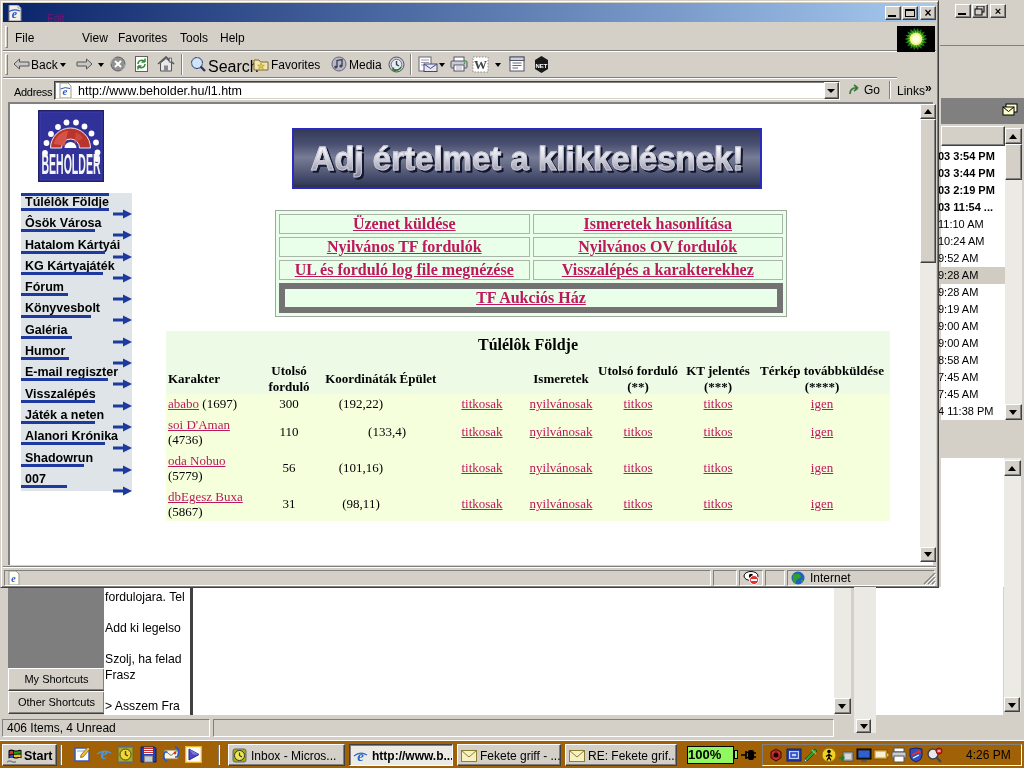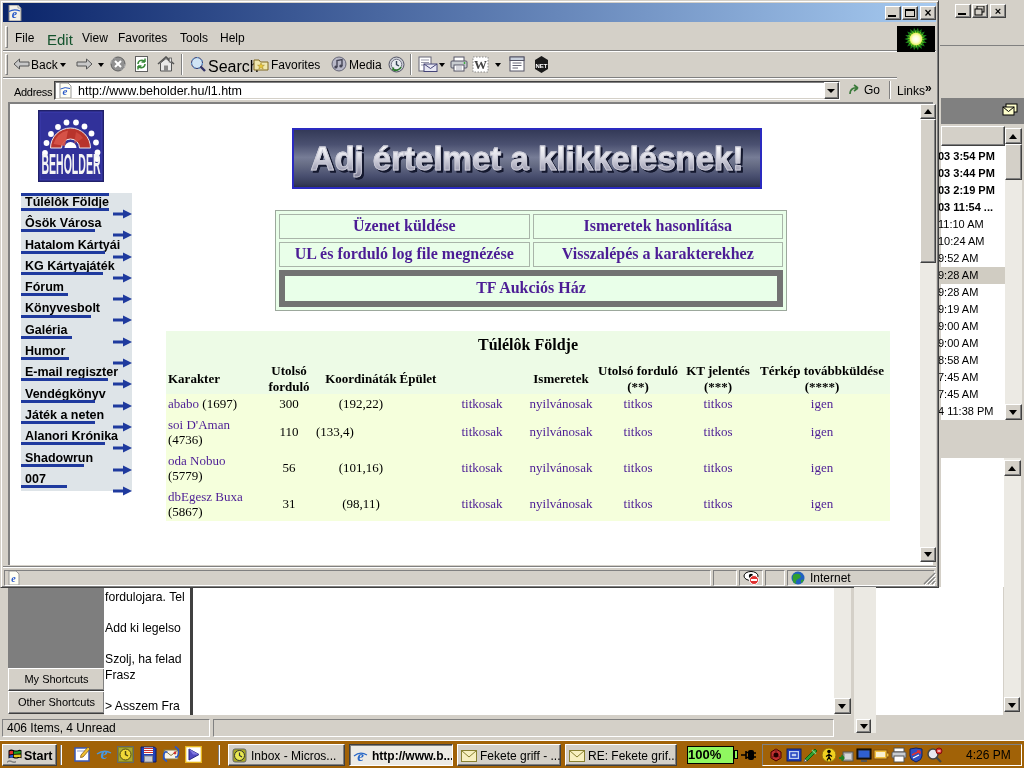--- a/index.html
+++ b/index.html
@@ -1,20 +1,20 @@
 <!DOCTYPE html>
 <html><head><meta charset="utf-8"><style>
 *{margin:0;padding:0;box-sizing:border-box}
 html,body{width:1024px;height:768px;overflow:hidden}
 body{font-family:"Liberation Sans",sans-serif;background:#D4D0C8;position:relative}
 .abs{position:absolute}
 .rb{border-top:1px solid #fff;border-left:1px solid #fff;border-bottom:1px solid #404040;border-right:1px solid #404040;box-shadow:inset -1px -1px 0 #808080,inset 1px 1px 0 #D4D0C8;background:#D4D0C8}
 .sb{border-top:1px solid #808080;border-left:1px solid #808080;border-bottom:1px solid #fff;border-right:1px solid #fff}
 .sunk2{border-top:1px solid #404040;border-left:1px solid #404040;border-bottom:1px solid #fff;border-right:1px solid #fff;box-shadow:inset 1px 1px 0 #808080,inset -1px -1px 0 #D4D0C8}
-.lnk{color:#4c1d95;}
+.lnk{color:#be185d;text-decoration:underline}
 .mi{color:#000;white-space:nowrap}
 </style></head>
 <body>
 
 <div id="outlook" class="abs" style="left:0;top:0;width:1024px;height:740px;background:#D4D0C8"></div>
 
 <div class="abs rb" style="left:955px;top:4px;width:16px;height:14px"></div>
 <div class="abs" style="left:958px;top:13px;width:8px;height:2px;background:#000"></div>
 <div class="abs rb" style="left:972px;top:4px;width:16px;height:14px"></div>
 <svg class="abs" style="left:974px;top:6px" width="12" height="10" viewBox="0 0 12 10">
@@ -99,21 +99,21 @@
     </svg>
   <div class="abs rb" style="left:884px;top:5px;width:16px;height:14px"></div>
   <div class="abs" style="left:887px;top:14px;width:8px;height:2px;background:#000"></div>
   <div class="abs rb" style="left:901px;top:5px;width:16px;height:14px"></div>
   <div class="abs" style="left:904px;top:8px;width:10px;height:8px;border:1px solid #000;border-top-width:2px"></div>
   <div class="abs rb" style="left:919px;top:5px;width:16px;height:14px;font:bold 12px 'Liberation Sans';text-align:center;line-height:12px">×</div>
 
   <div class="abs" style="left:2px;top:22px;width:933px;height:28px;background:#D4D0C8;border-bottom:1px solid #808080;box-shadow:0 1px 0 #fff"></div>
   <div class="abs" style="left:4px;top:25px;width:3px;height:22px;border-left:1px solid #fff;border-top:1px solid #fff;border-right:1px solid #808080;border-bottom:1px solid #808080"></div>
   <div class="abs" style="left:14px;top:30px;font-size:12px;color:#000">File</div>
-  <div class="abs" style="left:46px;top:30px;font-size:15px;color:#14532d">Edit</div>
+  <div class="abs" style="left:46px;top:12px;font-size:10px;color:#701a75">Edit</div>
   <div class="abs" style="left:81px;top:30px;font-size:12px;color:#000">View</div>
   <div class="abs" style="left:117px;top:30px;font-size:12px;color:#000">Favorites</div>
   <div class="abs" style="left:179px;top:30px;font-size:12px;color:#000">Tools</div>
   <div class="abs" style="left:219px;top:30px;font-size:12px;color:#000">Help</div>
 
   <div class="abs" style="left:896px;top:25px;width:38px;height:26px;background:#000">
     <svg width="38" height="26" viewBox="0 0 38 26">
       <radialGradient id="helios" cx="50%" cy="50%" r="50%">
         <stop offset="0%" stop-color="#ffffff"></stop>
           <stop offset="55%" stop-color="#fcfcd0"></stop>
@@ -309,21 +309,21 @@
 <svg class="abs" style="left:92px;top:165px" width="19" height="10" viewBox="0 0 19 10">
           <path d="M0 5 L11 5" stroke="#1F3A9E" stroke-width="3"></path>
           <path d="M10 0.5 L19 5 L10 9.5z" fill="#1F3A9E"></path>
         </svg>
 <div class="abs mi" style="left:4px;top:172px">E-mail regiszter</div>
 <div class="abs" style="left:0px;top:185px;width:87px;height:3px;background:#1F3A9E"></div>
 <svg class="abs" style="left:92px;top:186px" width="19" height="10" viewBox="0 0 19 10">
           <path d="M0 5 L11 5" stroke="#1F3A9E" stroke-width="3"></path>
           <path d="M10 0.5 L19 5 L10 9.5z" fill="#1F3A9E"></path>
         </svg>
-<div class="abs mi" style="left:4px;top:194px">Vendégkönyv</div>
+<div class="abs mi" style="left:4px;top:194px">Visszalépés</div>
 <div class="abs" style="left:0px;top:207px;width:74px;height:3px;background:#1F3A9E"></div>
 <svg class="abs" style="left:92px;top:208px" width="19" height="10" viewBox="0 0 19 10">
           <path d="M0 5 L11 5" stroke="#1F3A9E" stroke-width="3"></path>
           <path d="M10 0.5 L19 5 L10 9.5z" fill="#1F3A9E"></path>
         </svg>
 <div class="abs mi" style="left:4px;top:215px">Játék a neten</div>
 <div class="abs" style="left:0px;top:228px;width:74px;height:3px;background:#1F3A9E"></div>
 <svg class="abs" style="left:92px;top:229px" width="19" height="10" viewBox="0 0 19 10">
           <path d="M0 5 L11 5" stroke="#1F3A9E" stroke-width="3"></path>
           <path d="M10 0.5 L19 5 L10 9.5z" fill="#1F3A9E"></path>
@@ -350,20 +350,24 @@
 
     <div class="abs" style="left:282px;top:24px;width:470px;height:61px;border:2px solid #2A2AC0;background:linear-gradient(#343A58,#4A5070 25%,#767C96 48%,#6A7088 58%,#4A5070 80%,#343A58 95%,#2A3048)">
       <div style="position:absolute;left:0;top:10px;width:466px;text-align:center;font:bold 33px 'Liberation Sans';color:transparent;background:linear-gradient(#ffffff 12%,#dcdce6 45%,#9c9cb0 80%,#787890 100%);-webkit-background-clip:text;background-clip:text;-webkit-text-stroke:0.9px #cacad6;filter:drop-shadow(2px 2px 0px #14182e)">Adj értelmet a klikkelésnek!</div>
     </div>
 
     <table class="abs" style="left:265px;top:106px;width:512px;height:101px;border-collapse:separate;border-spacing:3px;background:#E9FFE9;border:1px solid #9CA89C;font:bold 16px 'Liberation Serif';text-align:center">
       <tbody>
           <tr>
         <td style="border:1px solid #A9B5A9;width:50%"><span class="lnk">Üzenet küldése</span></td>
         <td style="border:1px solid #A9B5A9"><span class="lnk">Ismeretek hasonlítása</span></td>
+      </tr>
+      <tr>
+        <td style="border:1px solid #A9B5A9"><span class="lnk">Nyilvános TF fordulók</span></td>
+        <td style="border:1px solid #A9B5A9"><span class="lnk">Nyilvános OV fordulók</span></td>
       </tr>
       <tr>
         <td style="border:1px solid #A9B5A9"><span class="lnk">UL és forduló log file megnézése</span></td>
         <td style="border:1px solid #A9B5A9"><span class="lnk">Visszalépés a karakterekhez</span></td>
       </tr>
       <tr>
         <td colspan="2" style="border:6px solid #737373"><span class="lnk">TF Aukciós Ház</span></td>
       </tr>
     </tbody>
       </table>
@@ -382,21 +386,21 @@
 <div class="abs" style="left:2px;top:65px;font-size:13px;line-height:15px"><span class="lnk">ababo</span> (1697)</div>
 <div class="abs" style="left:88px;top:65px;width:70px;text-align:center;font-size:13px">300</div>
 <div class="abs" style="left:150px;top:65px;width:90px;text-align:center;font-size:13px">(192,22)</div>
 <div class="abs" style="left:271px;top:65px;width:90px;text-align:center;font-size:13px"><span class="lnk">titkosak</span></div>
 <div class="abs" style="left:345px;top:65px;width:100px;text-align:center;font-size:13px"><span class="lnk">nyilvánosak</span></div>
 <div class="abs" style="left:427px;top:65px;width:90px;text-align:center;font-size:13px"><span class="lnk">titkos</span></div>
 <div class="abs" style="left:507px;top:65px;width:90px;text-align:center;font-size:13px"><span class="lnk">titkos</span></div>
 <div class="abs" style="left:611px;top:65px;width:90px;text-align:center;font-size:13px"><span class="lnk">igen</span></div>
 <div class="abs" style="left:2px;top:86px;font-size:13px;line-height:15px"><span class="lnk">soi D'Aman</span><br>(4736)</div>
 <div class="abs" style="left:88px;top:93px;width:70px;text-align:center;font-size:13px">110</div>
-<div class="abs" style="left:150px;top:93px;width:90px;text-align:left;font-size:13px">(133,4)</div>
+<div class="abs" style="left:150px;top:93px;width:90px;text-align:right;font-size:13px">(133,4)</div>
 <div class="abs" style="left:271px;top:93px;width:90px;text-align:center;font-size:13px"><span class="lnk">titkosak</span></div>
 <div class="abs" style="left:345px;top:93px;width:100px;text-align:center;font-size:13px"><span class="lnk">nyilvánosak</span></div>
 <div class="abs" style="left:427px;top:93px;width:90px;text-align:center;font-size:13px"><span class="lnk">titkos</span></div>
 <div class="abs" style="left:507px;top:93px;width:90px;text-align:center;font-size:13px"><span class="lnk">titkos</span></div>
 <div class="abs" style="left:611px;top:93px;width:90px;text-align:center;font-size:13px"><span class="lnk">igen</span></div>
 <div class="abs" style="left:2px;top:122px;font-size:13px;line-height:15px"><span class="lnk">oda Nobuo</span><br>(5779)</div>
 <div class="abs" style="left:88px;top:129px;width:70px;text-align:center;font-size:13px">56</div>
 <div class="abs" style="left:150px;top:129px;width:90px;text-align:center;font-size:13px">(101,16)</div>
 <div class="abs" style="left:271px;top:129px;width:90px;text-align:center;font-size:13px"><span class="lnk">titkosak</span></div>
 <div class="abs" style="left:345px;top:129px;width:100px;text-align:center;font-size:13px"><span class="lnk">nyilvánosak</span></div>

